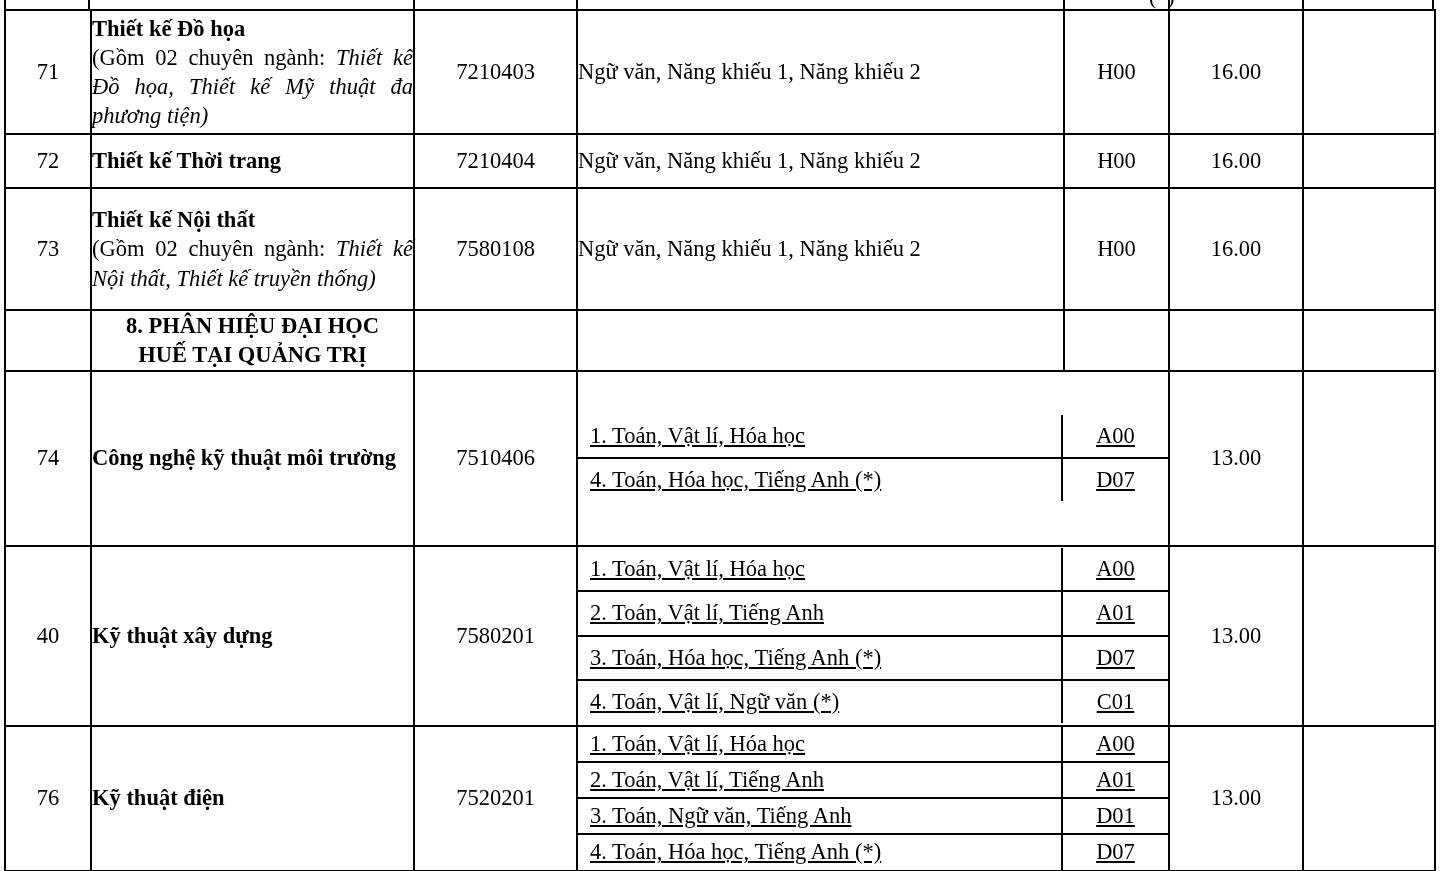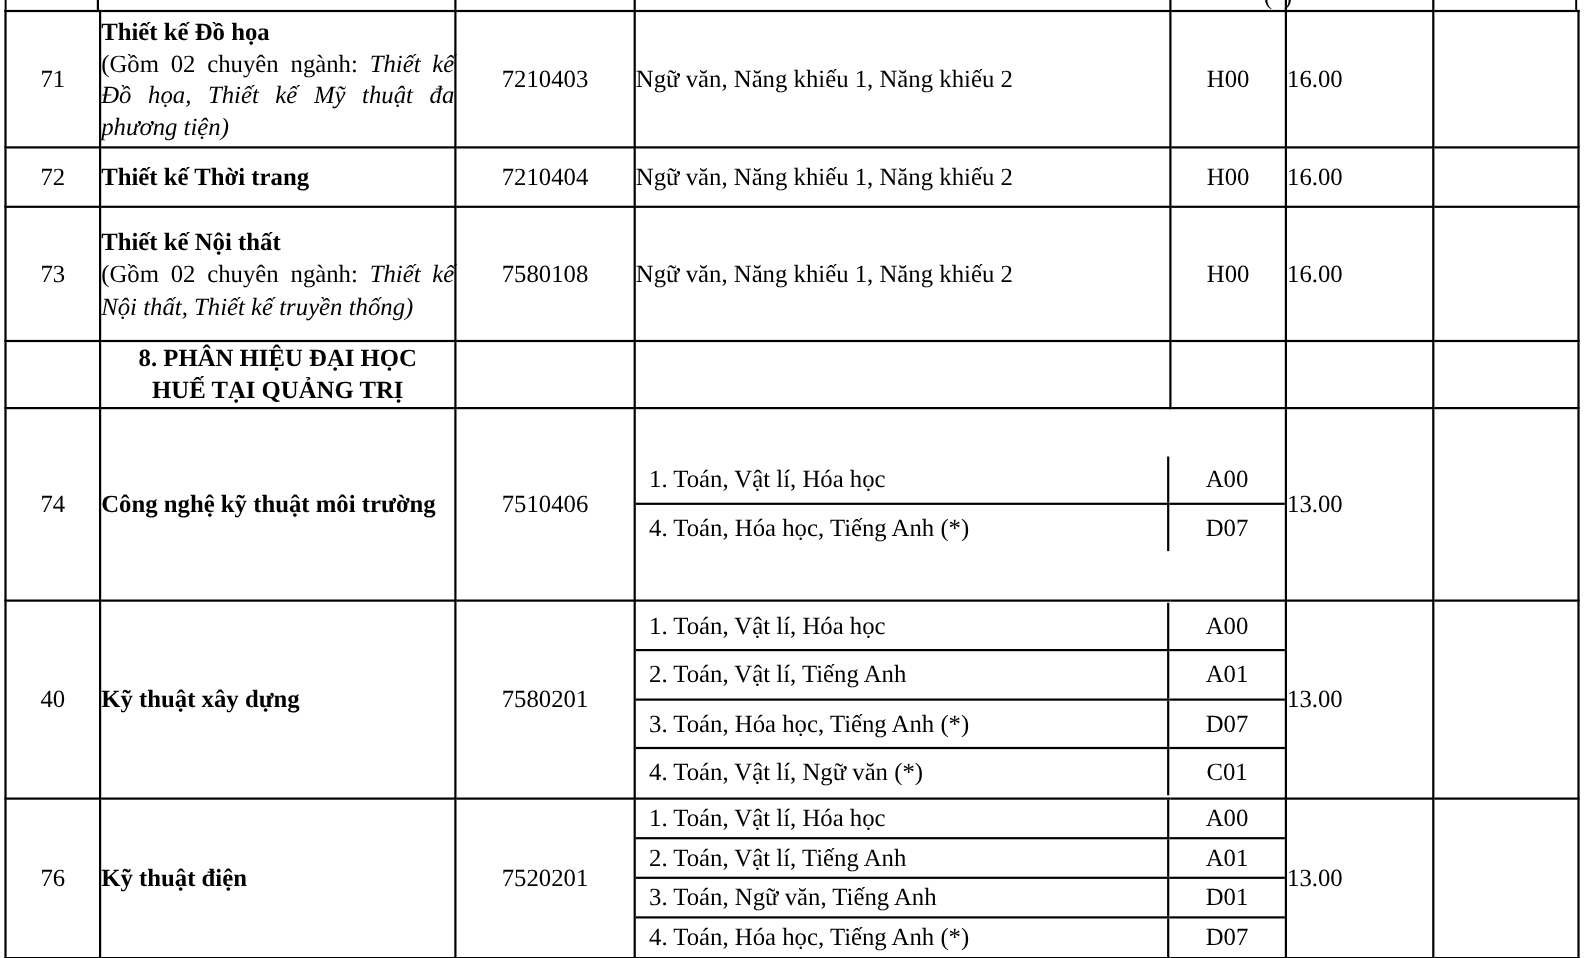--- a/index.html
+++ b/index.html
@@ -92,28 +92,30 @@
   }
   .cell-name .spec i {
     font-style: italic;
     margin-top: 20px;
   }
   .cell-code {
     text-align: center;
     vertical-align: middle;
   }
   .cell-score {
+    text-align: center;
     vertical-align: middle;
   }
   .cell-note { }
 
   
   td.subj-host, td.grp-host {
     padding: 0;
     border: 2px solid #000;
+    text-decoration: underline;
   }
   table.subj-list {
     width: 100%;
     border-collapse: collapse;
     table-layout: fixed;
   }
   table.subj-list td {
     border: none;
     border-bottom: 2px solid #000;
     font-size: 22.5px;

